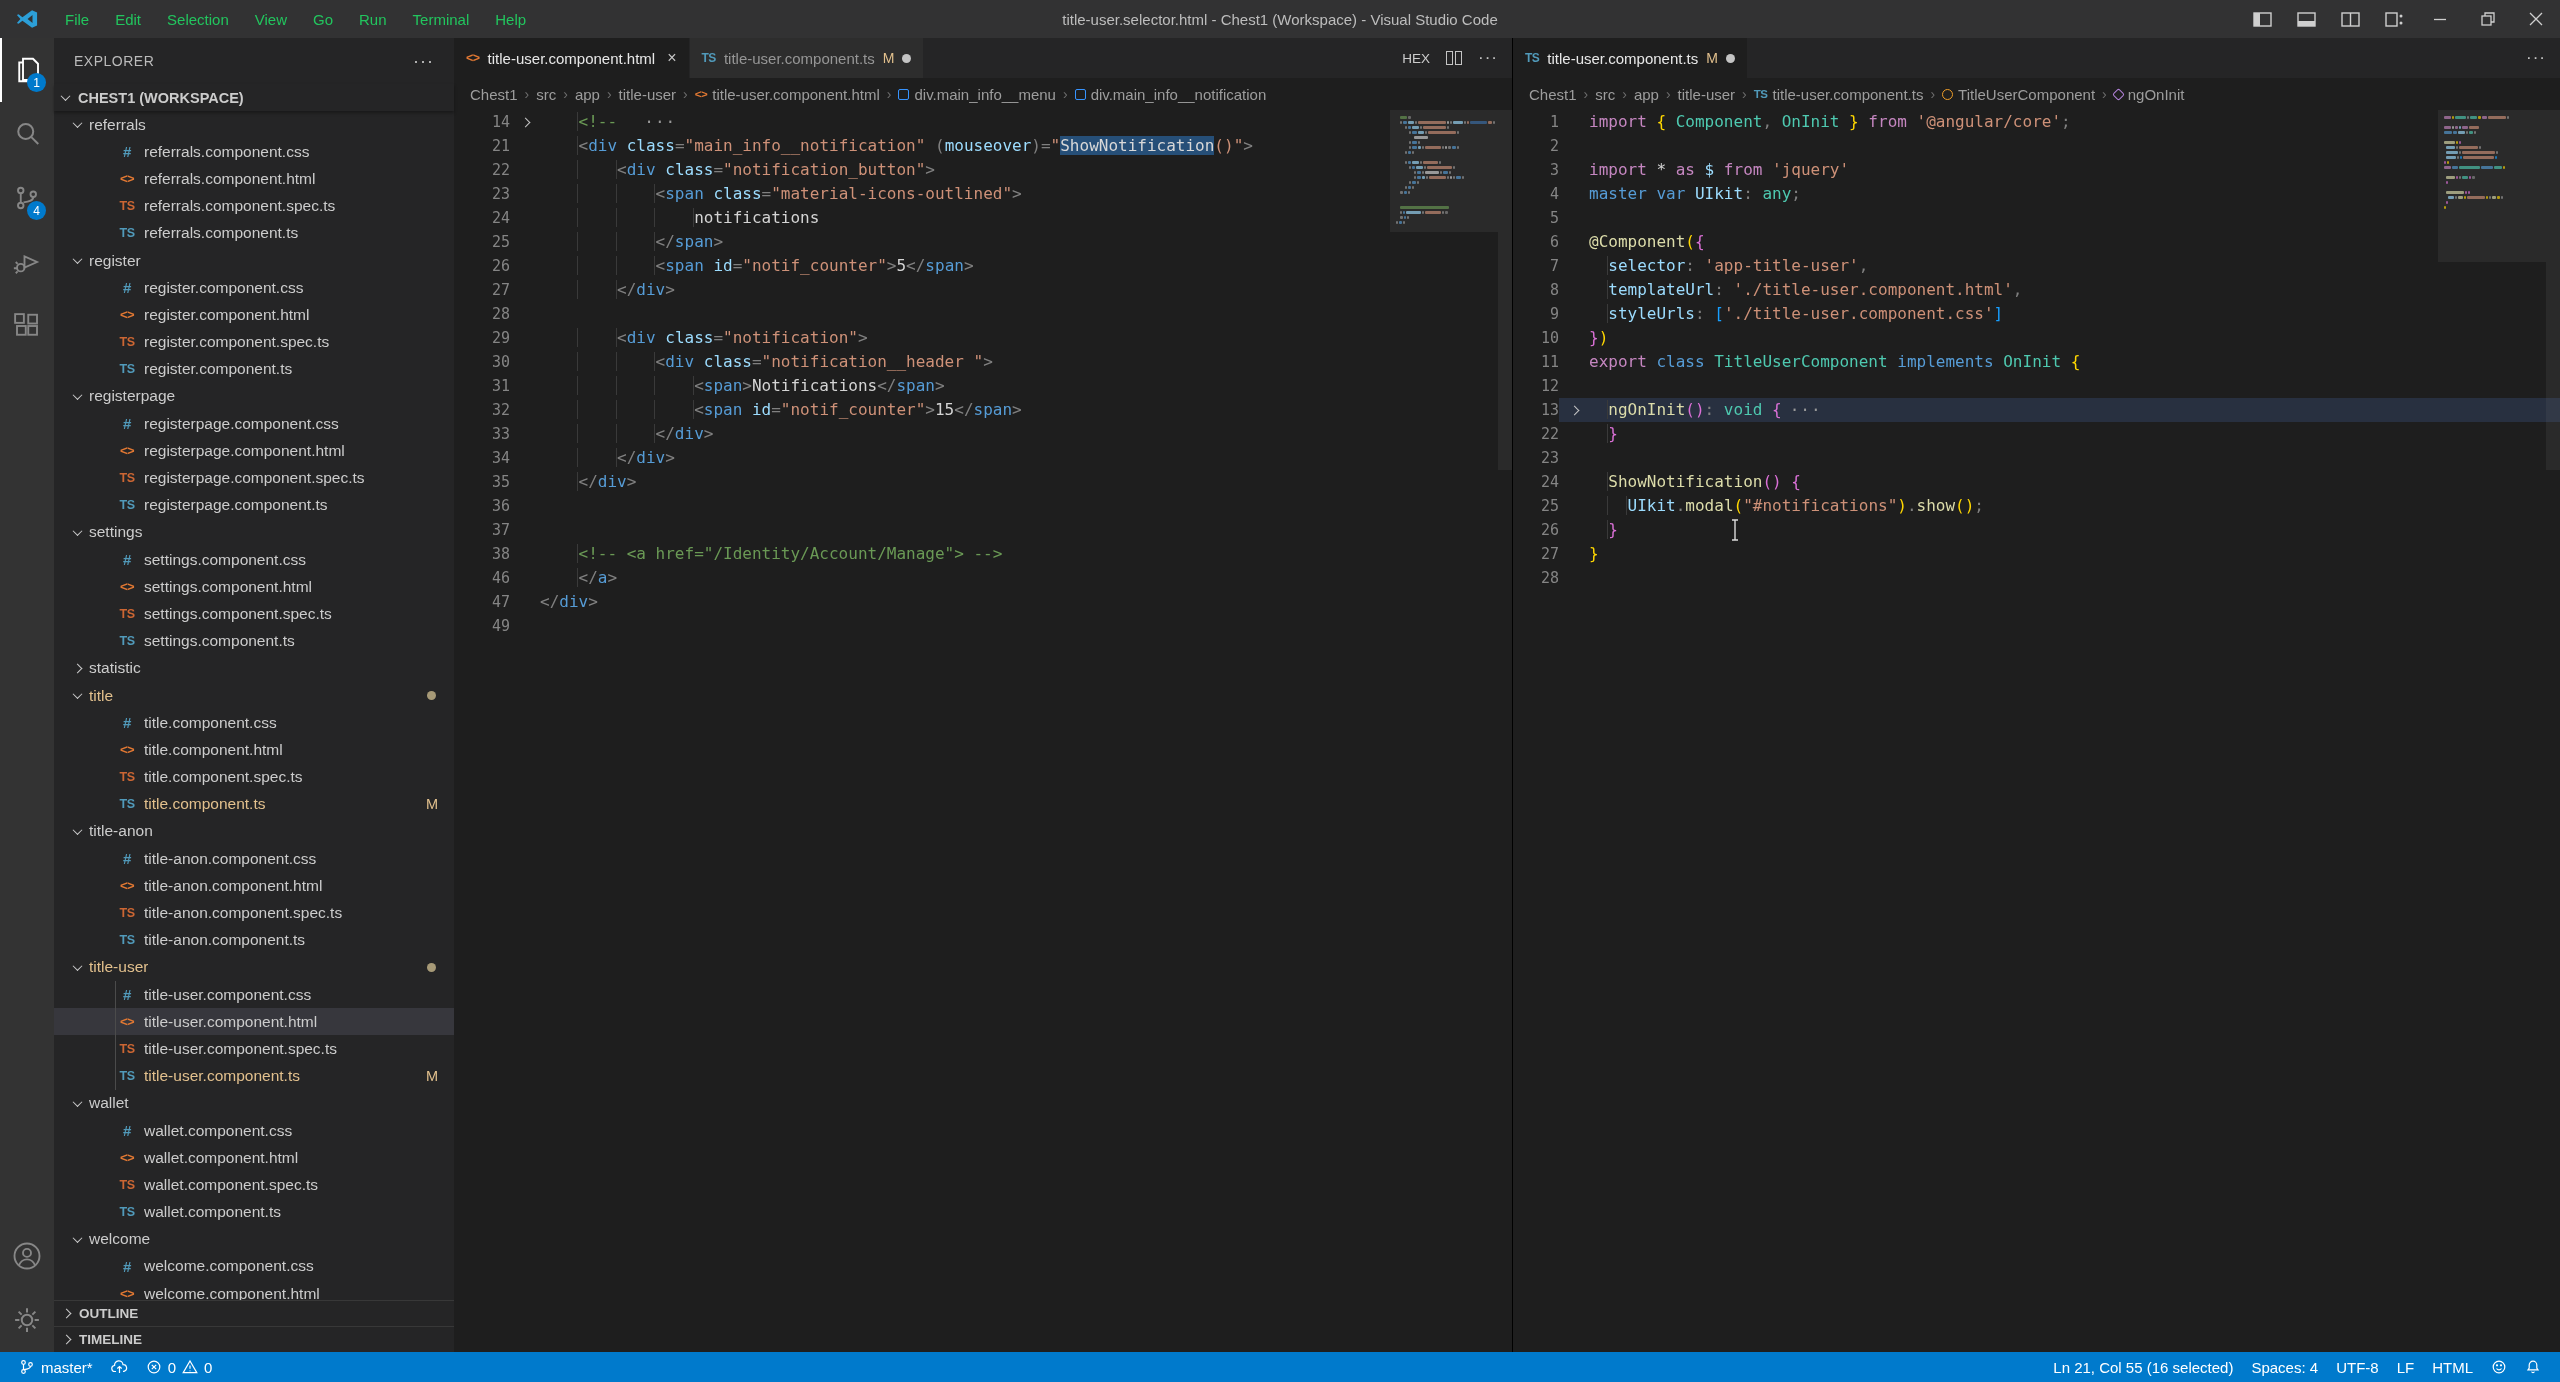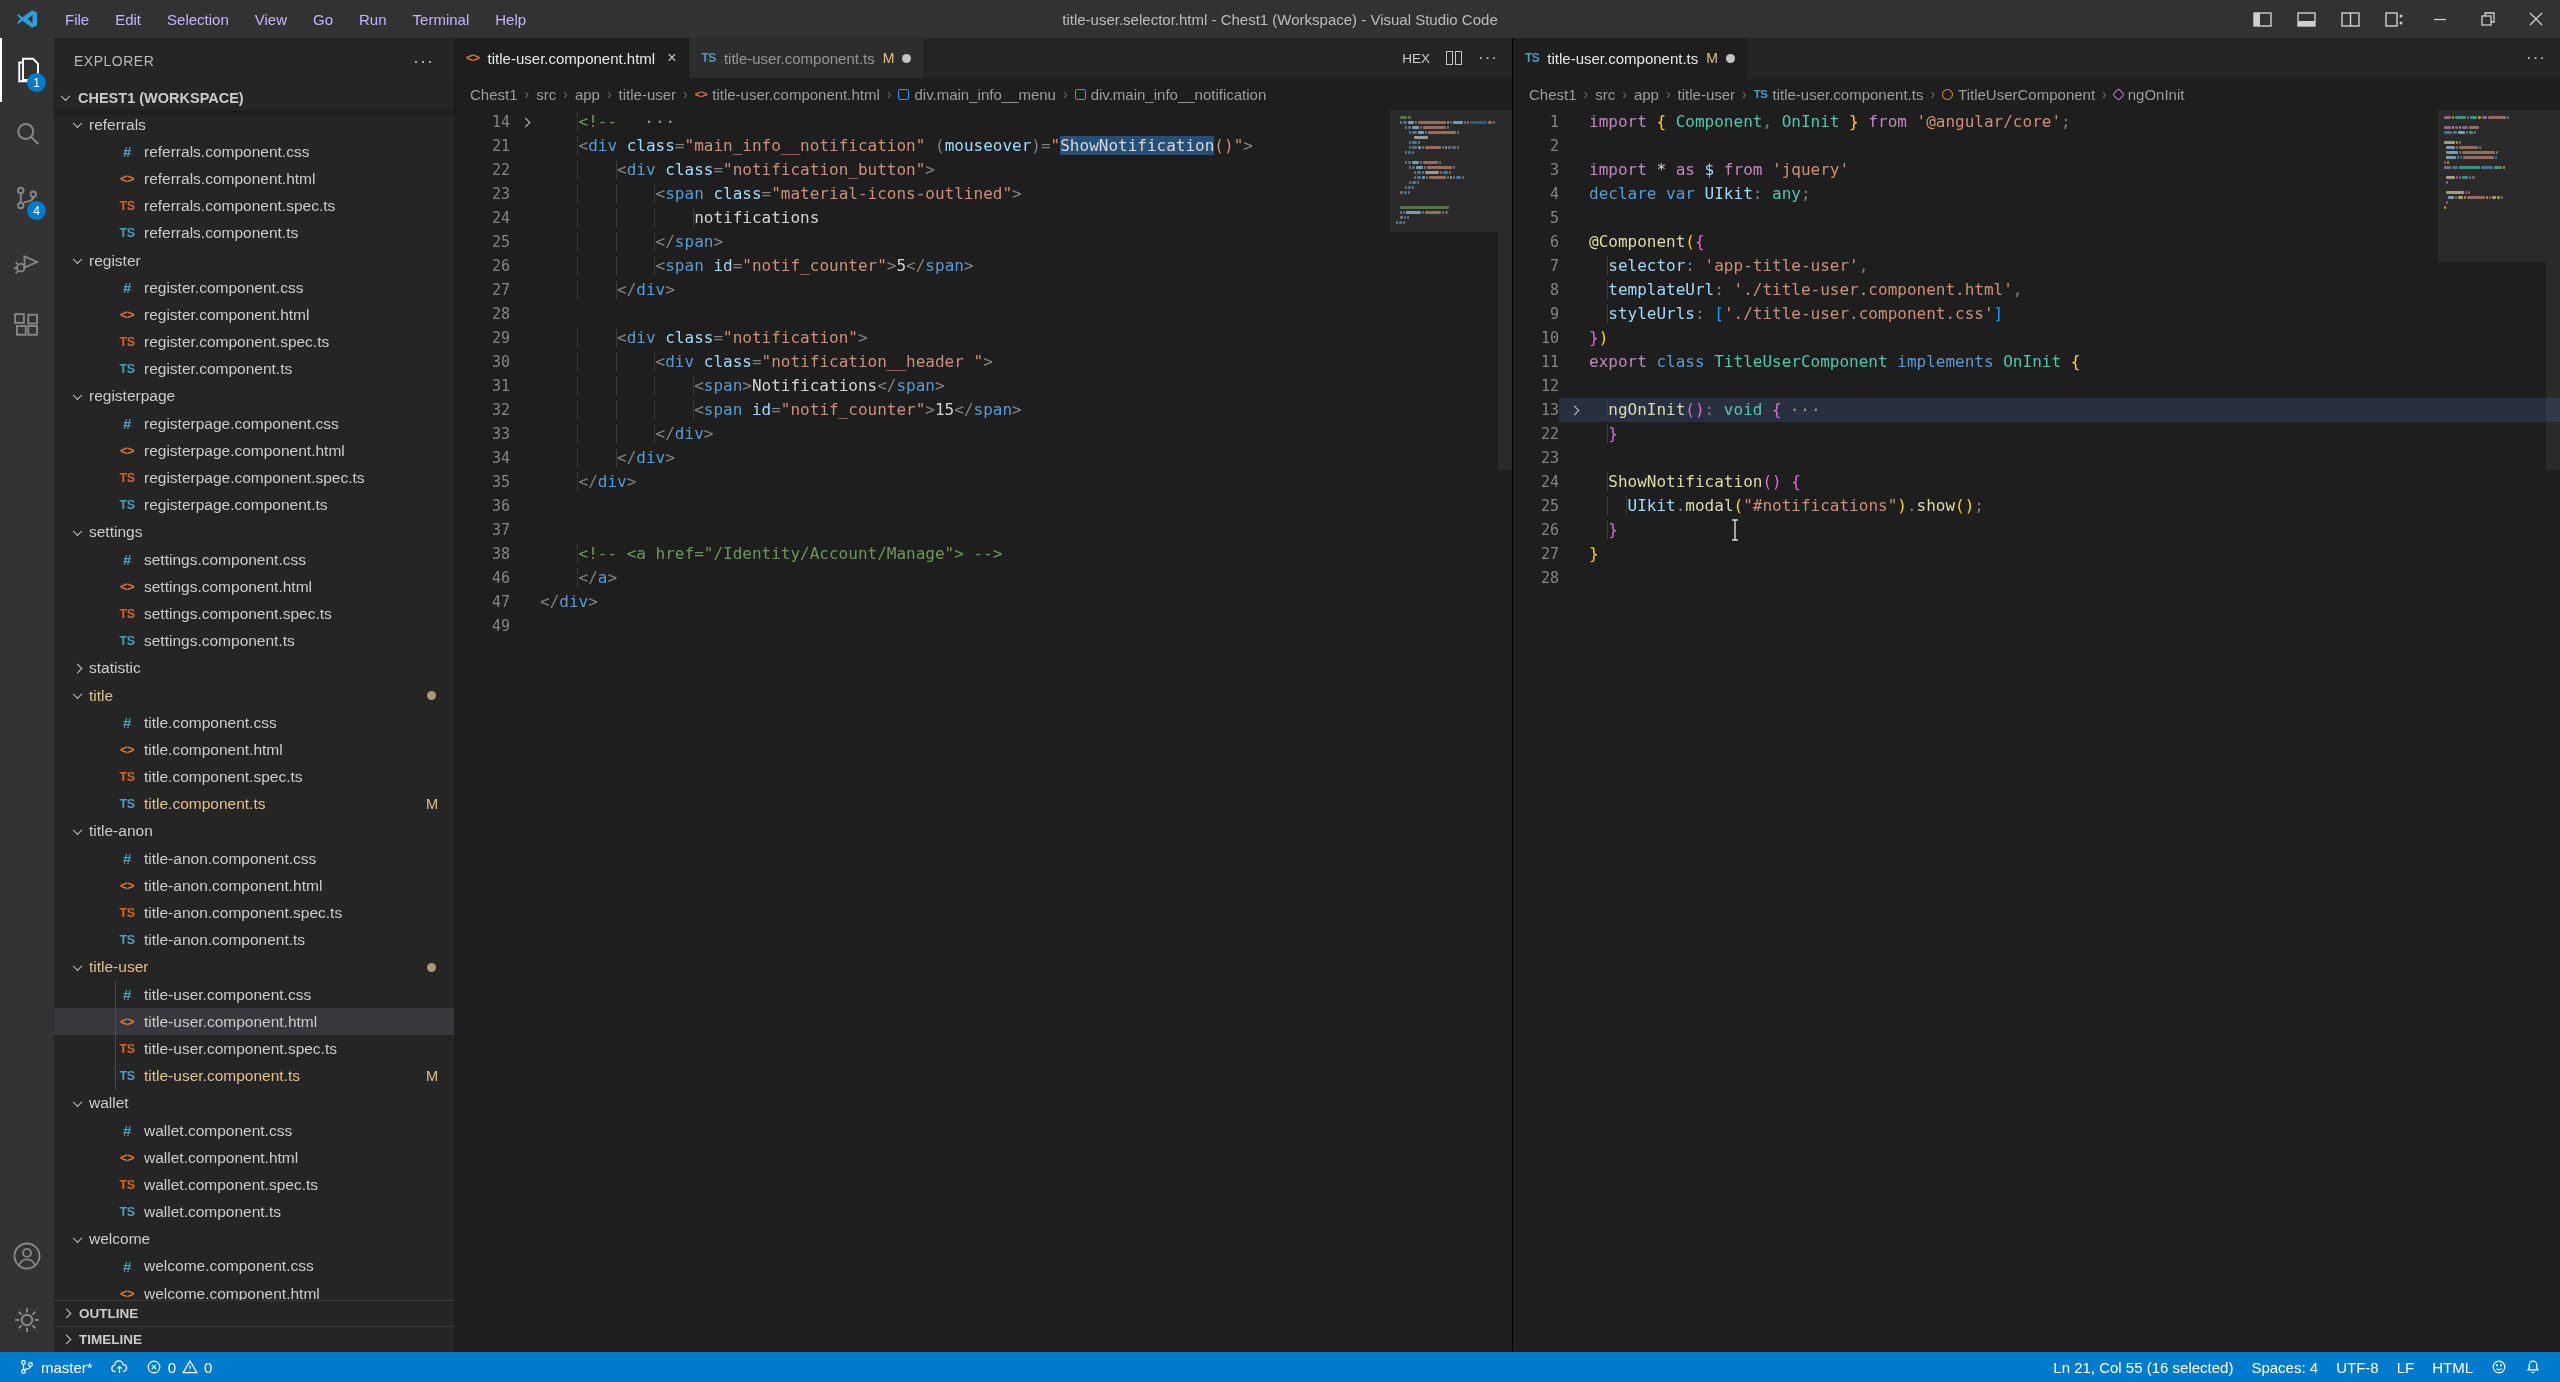--- a/index.html
+++ b/index.html
@@ -3,21 +3,21 @@
 <meta charset="utf-8">
 <style>
   *{box-sizing:border-box;margin:0;padding:0}
   html,body{width:2560px;height:1382px;overflow:hidden;background:#1e1e1e;
     font-family:"Liberation Sans",sans-serif;color:#cccccc;-webkit-font-smoothing:antialiased}
   svg{display:block}
   
   .titlebar{height:38px;background:#323233;display:flex;align-items:center;position:relative;font-size:15px}
   .vslogo{margin:0 14px 0 16px}
   .menus{display:flex;height:100%}
-  .menu{padding:0 13px;display:flex;align-items:center;color:#c4b5fd;cursor:default}
+  .menu{padding:0 13px;display:flex;align-items:center;color:#22c55e;cursor:default}
   .wtitle{position:absolute;left:50%;transform:translateX(-50%);color:#bdbdbd;font-size:15px;white-space:nowrap}
   .wc{margin-left:auto;display:flex;align-items:center;height:100%}
   .wc-i{width:44px;height:100%;display:flex;align-items:center;justify-content:center;color:#cfcfcf}
   .wc-b{width:48px;height:100%;display:flex;align-items:center;justify-content:center}
   
   .main{display:flex;height:1314px}
   
   .activitybar{width:54px;background:#333333;display:flex;flex-direction:column;align-items:center;flex-shrink:0}
   .ab{width:54px;height:64px;display:flex;align-items:center;justify-content:center;position:relative;color:#878787}
   .ab.active{color:#ffffff;border-left:2px solid #ffffff}
@@ -882,21 +882,21 @@
             <span class="ln">3</span>
             <div class="cbody">
               <span class="foldc"></span>
               <span class="ct"><span class="kw">import</span><span class="txt"> *</span><span class="kw"> as</span><span class="var"> $</span><span class="kw"> from</span><span class="str"> 'jquery'</span></span>
             </div>
           </div>
           <div class="cline">
             <span class="ln">4</span>
             <div class="cbody">
               <span class="foldc"></span>
-              <span class="ct"><span class="kwb">declare</span><span class="kwb"> var</span><span class="var"> UIkit</span><span class="p">:</span><span class="type"> any</span><span class="p">;</span></span>
+              <span class="ct"><span class="kwb">master</span><span class="kwb"> var</span><span class="var"> UIkit</span><span class="p">:</span><span class="type"> any</span><span class="p">;</span></span>
             </div>
           </div>
           <div class="cline">
             <span class="ln">5</span>
             <div class="cbody">
               <span class="foldc"></span>
               <span class="ct"></span>
             </div>
           </div>
           <div class="cline">

